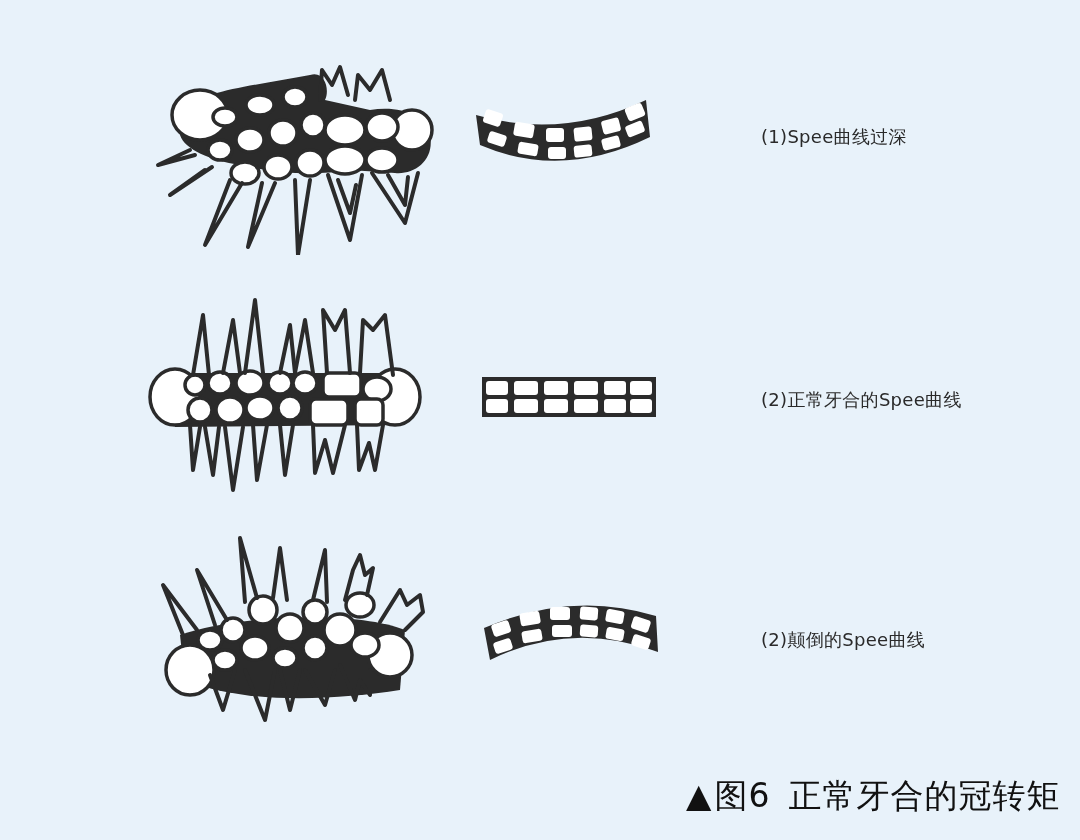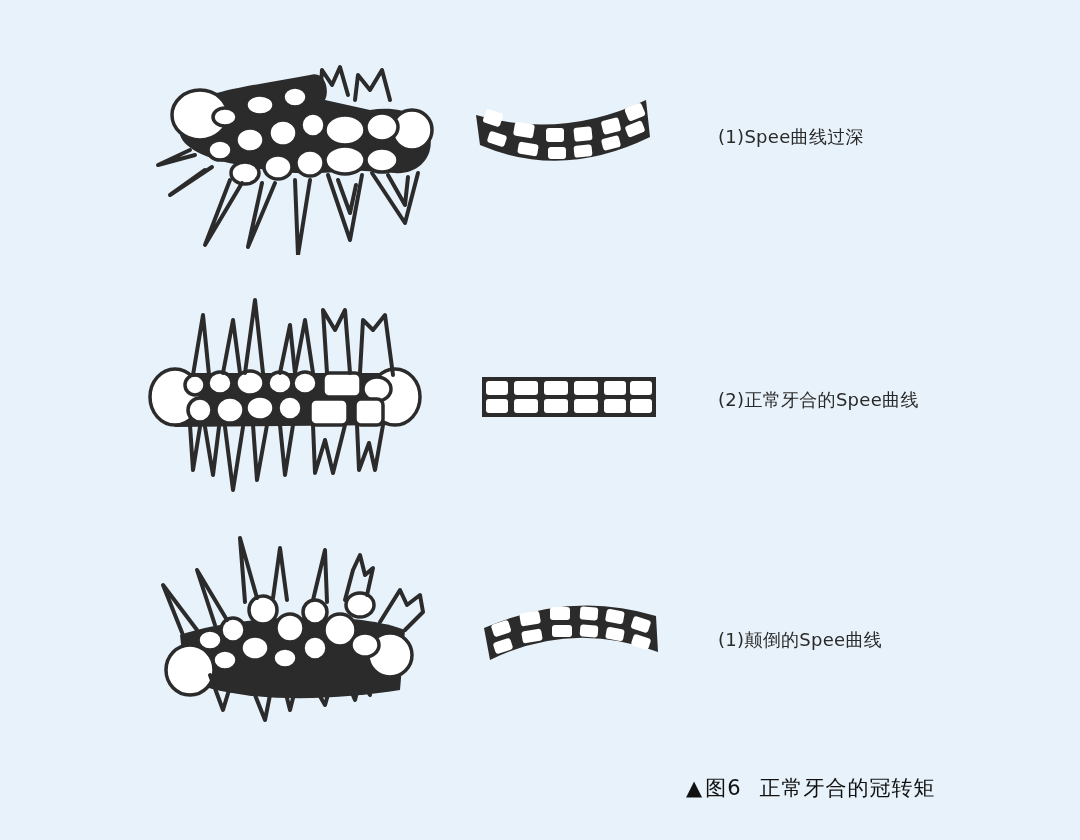--- a/index.html
+++ b/index.html
@@ -9,30 +9,30 @@
     position: relative;
     overflow: hidden;
     font-family: "DejaVu Sans", "Liberation Sans", sans-serif;
     color: #222;
   }
   .row { position: absolute; left: 0; width: 1080px; }
   .teeth { position: absolute; }
   .arch { position: absolute; }
   .label {
     position: absolute;
-    left: 718px;
+    left: 761px;
     font-size: 18px;
     color: #2a2a2a;
     white-space: nowrap;
     letter-spacing: 0.3px;
   }
   .caption {
     position: absolute;
     left: 686px; top: 774px;
-    font-size: 21px;
+    font-size: 33px;
     color: #111;
     white-space: nowrap;
     letter-spacing: 1px;
   }
   .caption .tri { margin-right: 2px; }
   .caption .num { margin-right: 18px; }
   svg .o { fill: none; stroke: #2b2b2b; stroke-width: 4; stroke-linejoin: round; stroke-linecap: round; }
   svg .w { fill: #ffffff; stroke: #2b2b2b; stroke-width: 3.5; stroke-linejoin: round; }
   svg .k { fill: #2b2b2b; }
 </style>
@@ -201,18 +201,18 @@
       <rect x="152" y="20" width="18" height="13" rx="3" transform="rotate(18 161 26)"></rect>
       <rect x="14" y="42" width="18" height="12" rx="3" transform="rotate(-18 23 48)"></rect>
       <rect x="42" y="32" width="20" height="12" rx="3" transform="rotate(-10 52 38)"></rect>
       <rect x="72" y="27" width="20" height="12" rx="3"></rect>
       <rect x="100" y="27" width="18" height="12" rx="3" transform="rotate(4 109 33)"></rect>
       <rect x="126" y="30" width="18" height="12" rx="3" transform="rotate(10 135 36)"></rect>
       <rect x="152" y="38" width="18" height="12" rx="3" transform="rotate(18 161 44)"></rect>
     </g>
   </svg>
 
-  <div class="label" style="top:628px;">(1)颠倒的Spee曲线</div>
+  <div class="label" style="top:628px;">(2)颠倒的Spee曲线</div>
 </div>
 
 <div class="caption">
   <span class="tri">▲</span><span class="num">图6</span><span>正常牙合的冠转矩</span>
 </div>
 
 </body></html>

